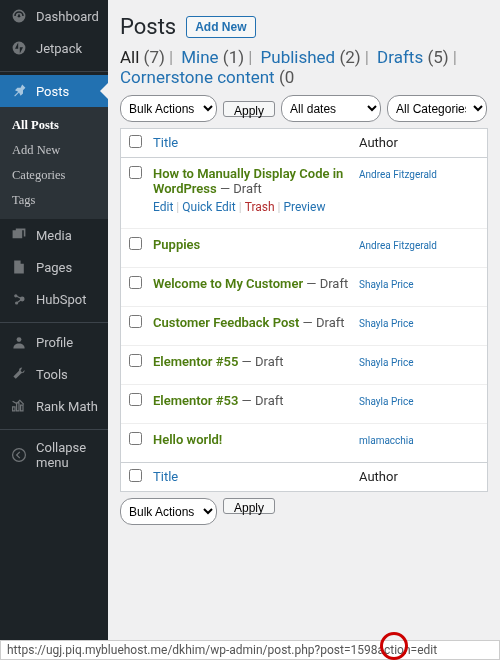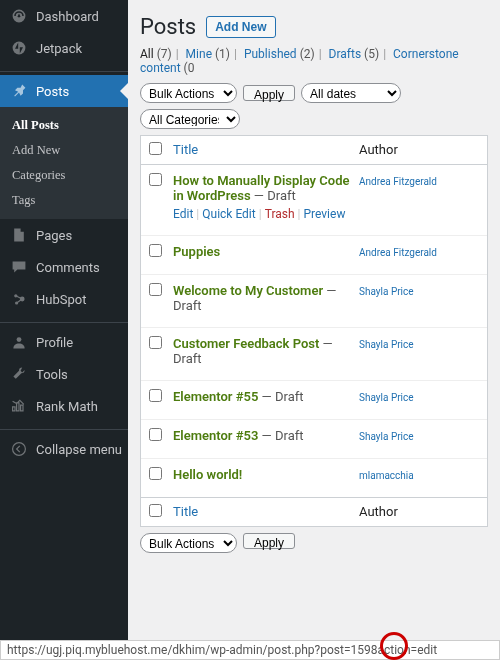--- a/index.html
+++ b/index.html
@@ -1,45 +1,45 @@
 <!DOCTYPE html>
 <html><head>
 <meta charset="utf-8">
 <style>
   * { box-sizing: border-box; margin: 0; padding: 0; }
   body { font-family: -apple-system, BlinkMacSystemFont, "Segoe UI", Roboto, sans-serif; font-size: 13px; color: #222; width: 500px; height: 660px; overflow: hidden; position: relative; background: #f0f0f1; }
   .layout { display: flex; width: 100%; height: 100%; }
 
   
-  .sidebar { width: 128px; background: #1d2327; color: #c3c4c7; flex-shrink: 0; font-size: 13px; }
+  .sidebar { width: 108px; background: #1d2327; color: #c3c4c7; flex-shrink: 0; font-size: 13px; }
   .menu-item { display: flex; align-items: center; padding: 7px 0 7px 10px; cursor: pointer; gap: 8px; }
   .menu-item .icon { width: 18px; height: 18px; display: flex; align-items: center; justify-content: center; opacity: 0.6; }
   .menu-item .icon svg { width: 16px; height: 16px; fill: #a7aaad; }
   .menu-sep { height: 5px; border-bottom: 1px solid #3c434a; margin: 3px 0; }
   .menu-item.active { background: #2271b1; color: #fff; }
   .menu-item.active .icon svg { fill: #fff; }
   .arrow-active { margin-left: auto; width: 0; height: 0; border-top: 8px solid transparent; border-bottom: 8px solid transparent; border-right: 8px solid #f0f0f1; }
   .submenu { background: #2c3338; padding: 6px 0; font-family: Liberation Serif, serif; }
   .submenu .sub-item { padding: 5px 0 5px 12px; color: #c3c4c7; cursor: pointer; font-size: 12.5px; }
   .submenu .sub-item.current { color: #fff; font-weight: 600; }
   .menu-label { flex: 1; }
 
   
   .content { flex: 1; background: #f0f0f1; padding: 10px 12px; overflow: hidden; }
   .heading-row { display: flex; align-items: center; gap: 10px; margin: 4px 0 8px 0; }
   .heading { font-size: 22px; font-weight: 400; color: #23282d; }
   .add-new-btn { border: 1px solid #2271b1; color: #2271b1; background: #f6f7f7; padding: 3px 8px; border-radius: 3px; font-size: 12px; cursor: pointer; font-weight: 600; }
 
-  .filters { font-size: 12px; margin-bottom: 8px; }
+  .filters { font-size: 17px; margin-bottom: 8px; }
   .filters .f-link { color: #2271b1; cursor: pointer; }
   .filters .sep { color: #999; padding: 0 4px; }
   .filters .count { color: #555; }
 
   .actions-row { display: flex; gap: 6px; align-items: center; margin-bottom: 6px; flex-wrap: wrap; }
-  select.wp-select { border: 1px solid #8c8f94; border-radius: 12px; padding: 2px 4px; background: #fff; font-size: 12px; height: 20px; }
+  select.wp-select { border: 1px solid #8c8f94; border-radius: 12px; padding: 2px 4px; background: #fff; font-size: 12px; height: 27px; }
   .btn { border: 1px solid #8c8f94; border-radius: 3px; background: #f6f7f7; padding: 2px 10px; font-size: 12px; height: 16px; cursor: pointer; }
 
   .table-wrap { background: #fff; border: 1px solid #ccd0d4; }
   .thead, .tfoot { display: flex; border-bottom: 1px solid #ccd0d4; padding: 6px 8px; font-weight: normal; }
   .tfoot { border-bottom: none; border-top: 1px solid #ccd0d4; }
   .col-check { width: 24px; }
   .col-title { flex: 1; color: #2271b1; }
   .col-author { width: 120px; }
   .row { display: flex; padding: 8px 8px 14px 8px; border-bottom: 1px solid #eee; font-size: 13px; }
   .row:last-of-type { border-bottom: none; }
@@ -90,32 +90,32 @@
     </div>
     <div class="submenu">
       <div class="sub-item current">All Posts</div>
       <div class="sub-item">Add New</div>
       <div class="sub-item">Categories</div>
       <div class="sub-item">Tags</div>
     </div>
     <div class="menu-item">
       <span class="icon">
           <svg viewBox="0 0 20 20">
+            <path d="M2 4h12v10H2zM6 2h12v10h-2V4H6z"></path>
+          </svg>
+        </span>
+      <span class="menu-label">Media</span>
+    </div>
+    <div class="menu-item">
+      <span class="icon">
+          <svg viewBox="0 0 20 20">
             <path d="M4 2h8l4 4v12H4zM12 2v4h4"></path>
           </svg>
         </span>
       <span class="menu-label">Pages</span>
-    </div>
-    <div class="menu-item">
-      <span class="icon">
-          <svg viewBox="0 0 20 20">
-            <path d="M2 3h16v10H8l-4 4v-4H2z"></path>
-          </svg>
-        </span>
-      <span class="menu-label">Comments</span>
     </div>
     <div class="menu-item">
       <span class="icon">
           <svg viewBox="0 0 20 20">
             <circle cx="6" cy="6" r="2"></circle>
             <circle cx="14" cy="10" r="3"></circle>
             <circle cx="7" cy="15" r="2"></circle>
             <path d="M6 6l8 4M14 10l-7 5" stroke="#a7aaad" stroke-width="1.5" fill="none"></path>
           </svg>
         </span>

